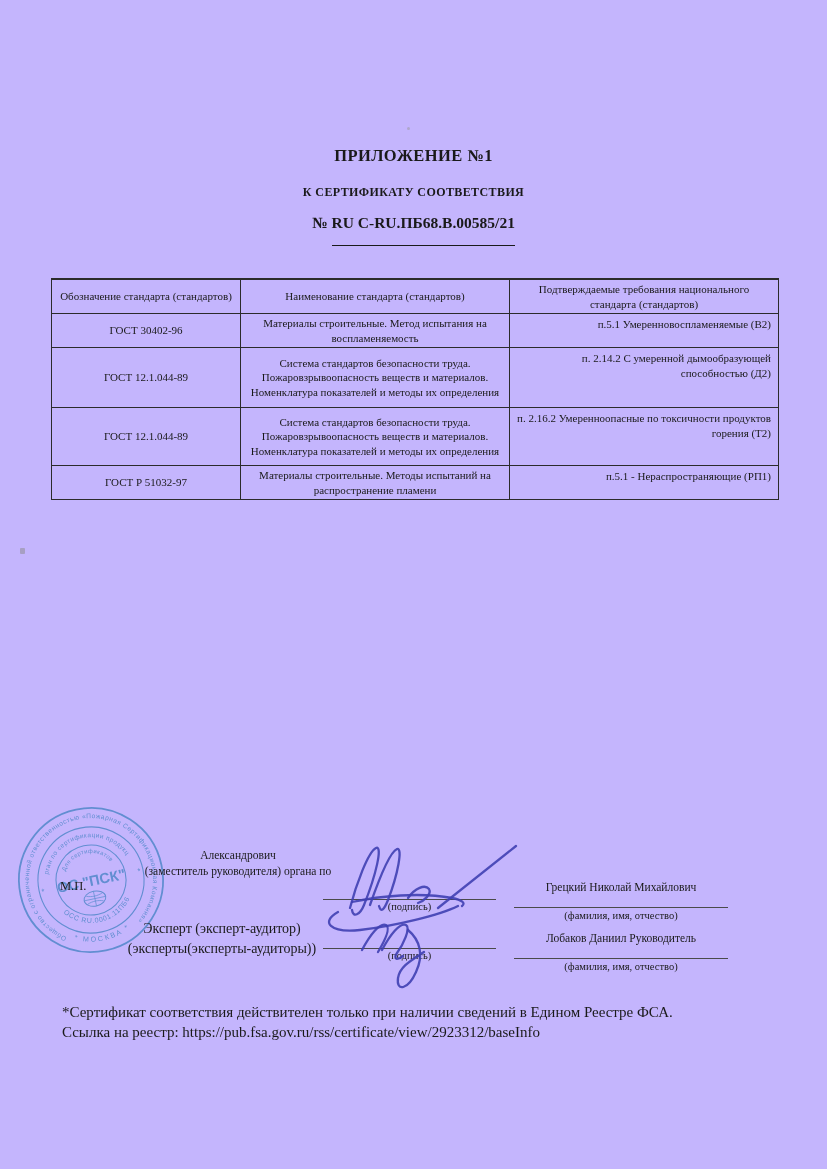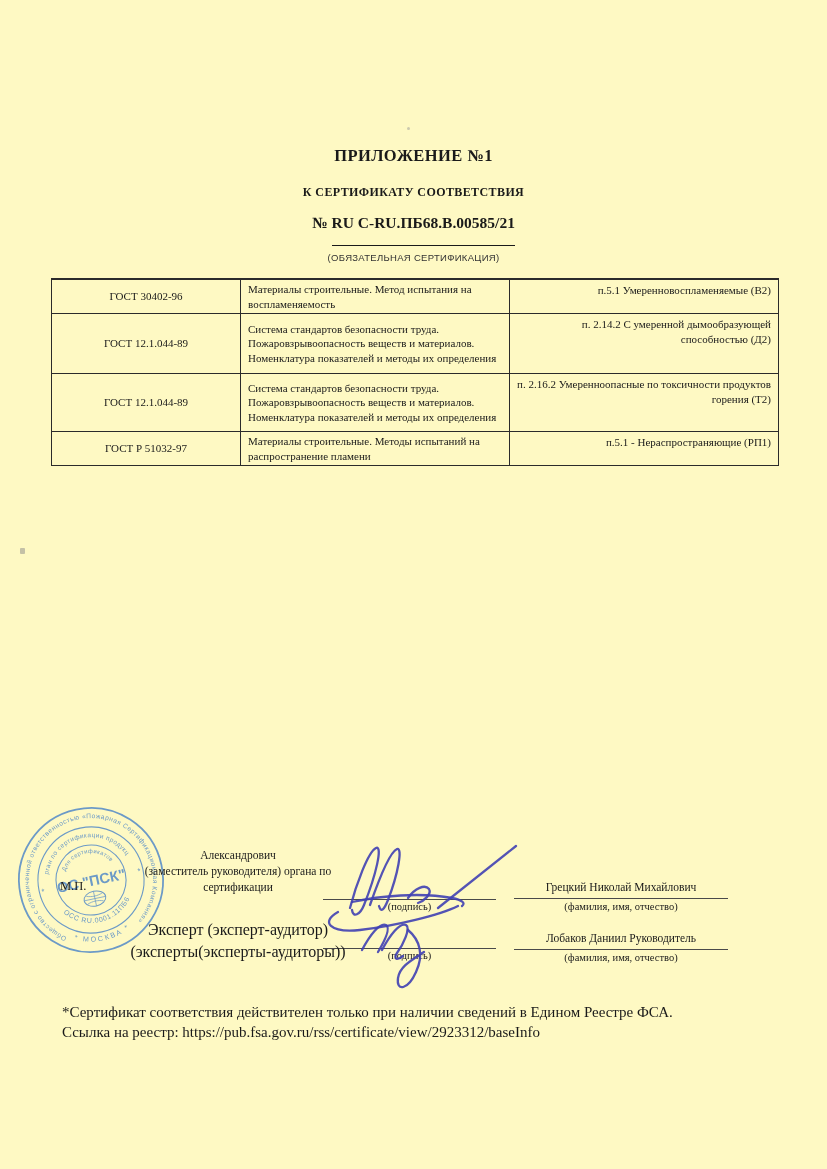--- a/index.html
+++ b/index.html
@@ -1,16 +1,16 @@
 <!DOCTYPE html>
 <html style="--color-text: #1a1a1a; --color-border: #2b2b2b; --color-stamp_blue: #4d86c8; --color-ink_blue: #4040b2;"><head>
 <meta charset="utf-8">
 <style>
   html,body{margin:0;padding:0;background:#fff;}
-  .page{position:relative;width:827px;height:1169px;background:#fef9c3;overflow:hidden;
+  .page{position:relative;width:827px;height:1169px;background:#c4b5fd;overflow:hidden;
         font-family:"Liberation Serif", serif;color:var(--color-text,#1a1a1a);}
   .abs{position:absolute;}
   .center{text-align:center;}
 
   
   .title1{left:0;top:146;width:100%;font-size:16.5px;font-weight:bold;letter-spacing:.4px;}
   .title2{left:0;top:185px;width:100%;font-size:12px;font-weight:bold;letter-spacing:.4px;}
   .title3{left:0;top:214px;width:100%;font-size:15.5px;font-weight:bold;}
   .title3 .num{border-bottom:1.6px solid #1a1a1a;padding-bottom:14px;}
   .subtitle{left:0;top:252px;width:100%;font-size:9.5px;font-family:"Liberation Sans",sans-serif;
@@ -19,37 +19,37 @@
 
   
   table.std{position:absolute;left:51px;top:278px;width:728px;border-collapse:collapse;
             border:1.6px solid var(--color-border,#2b2b2b);border-top-width:2.2px;
             font-size:11px;line-height:1.32;table-layout:fixed;}
   table.std td,table.std th{border:1px solid var(--color-border,#2b2b2b);padding:2px 7px;
             font-weight:normal;vertical-align:middle;}
   table.std col.c1{width:26%;} table.std col.c2{width:37%;} table.std col.c3{width:37%;}
   table.std th{text-align:center;}
   table.std td.c1{text-align:center;}
-  table.std td.c2{}
+  table.std td.c2{text-align:center;}
   table.std td.c3{text-align:right;vertical-align:top;padding-top:3px;}
   tr.h{height:30px;} tr.r1{height:32px;} tr.r2{height:60px;} tr.r3{height:58px;} tr.r4{height:33px;}
 
   
   .mp{left:60px;top:879px;font-size:12.5px;z-index:3;text-align:right;}
   .role-head{left:112px;top:847px;width:252px;font-size:11.5px;line-height:1.4;z-index:3;}
-  .role-expert{left:112px;top:919px;width:252px;font-size:16px;line-height:1.4;z-index:3;}
+  .role-expert{left:96px;top:919px;width:252px;font-size:14px;line-height:1.4;z-index:3;}
   .sigline{border-bottom:1.5px solid #4a4a4a;}
   .sigline1{left:323px;top:883px;width:173px;height:16px;}
   .sigline2{left:323px;top:932px;width:173px;height:16px;}
   .caption{font-size:10.5px;}
   .cap1{left:323px;top:901px;width:173px;}
   .cap2{left:323px;top:950px;width:173px;}
   .nameblock{left:514px;width:214px;font-size:11.5px;}
   .nb1{top:881px;} .nb2{top:932px;}
-  .nameblock .nm{border-bottom:1.5px solid #4a4a4a;padding-bottom:5px;}
+  .nameblock .nm{border-bottom:1.5px solid #4a4a4a;padding-bottom:14px;}
   .nameblock .caption{margin-top:2px;}
 
   
   .stamp{left:6px;top:795px;width:170px;height:170px;transform:rotate(-12deg);
          opacity:.82;z-index:2;}
   .stamp svg text{font-family:"Liberation Sans",sans-serif;fill:var(--color-stamp_blue,#4d86c8);}
   .stamp svg circle,.stamp svg ellipse,.stamp svg path.ln{stroke:var(--color-stamp_blue,#4d86c8);fill:none;}
 
   
   .ink{left:305px;top:832px;width:225px;height:165px;z-index:4;}
@@ -63,31 +63,35 @@
   .artifact2{left:407px;top:127px;width:3px;height:3px;background:#9a9a9a;opacity:.5;border-radius:50%;}
 </style>
 </head>
 <body>
 
 <div class="page">
 
   <div class="abs center title1">ПРИЛОЖЕНИЕ №1</div>
   <div class="abs center title2">К СЕРТИФИКАТУ СООТВЕТСТВИЯ</div>
   <div class="abs center title3"><span>№</span>&nbsp;<span class="num">RU C-RU.ПБ68.В.00585/21</span></div>
-  <div class="abs center subtitle">(ОБЯЗАТЕЛЬНАЯ СЕРТИФИКАЦИЯ)</div>
 
   <div class="abs artifact2"></div>
 
   <table class="std">
     <colgroup>
         <col class="c1">
         <col class="c2">
         <col class="c3">
       </colgroup>
     <tbody>
+        <tr class="h">
+      <th>Обозначение стандарта (стандартов)</th>
+      <th>Наименование стандарта (стандартов)</th>
+      <th>Подтверждаемые требования национального стандарта (стандартов)</th>
+    </tr>
     <tr class="r1">
       <td class="c1">ГОСТ 30402-96</td>
       <td class="c2">Материалы строительные. Метод испытания на воспламеняемость</td>
       <td class="c3">п.5.1 Умеренновоспламеняемые (В2)</td>
     </tr>
     <tr class="r2">
       <td class="c1">ГОСТ 12.1.044-89</td>
       <td class="c2">Система стандартов безопасности труда. Пожаровзрывоопасность веществ и материалов. Номенклатура показателей и методы их определения</td>
       <td class="c3">п. 2.14.2 С умеренной дымообразующей способностью (Д2)</td>
     </tr>
@@ -131,21 +135,20 @@
       <text x="36" y="89" font-size="8" text-anchor="middle">*</text>
       <text x="134" y="89" font-size="8" text-anchor="middle">*</text>
     </svg>
   </div>
 
   <div class="abs mp">М.П.</div>
 
   <div class="abs center role-head">
     <div>Александрович</div>
     <div>(заместитель руководителя) органа по</div>
-    <div>сертификации</div>
   </div>
   <div class="abs center role-expert">
     <div>Эксперт (эксперт-аудитор)</div>
     <div>(эксперты(эксперты-аудиторы))</div>
   </div>
 
   <div class="abs sigline sigline1"></div>
   <div class="abs center caption cap1">(подпись)</div>
   <div class="abs sigline sigline2"></div>
   <div class="abs center caption cap2">(подпись)</div>

